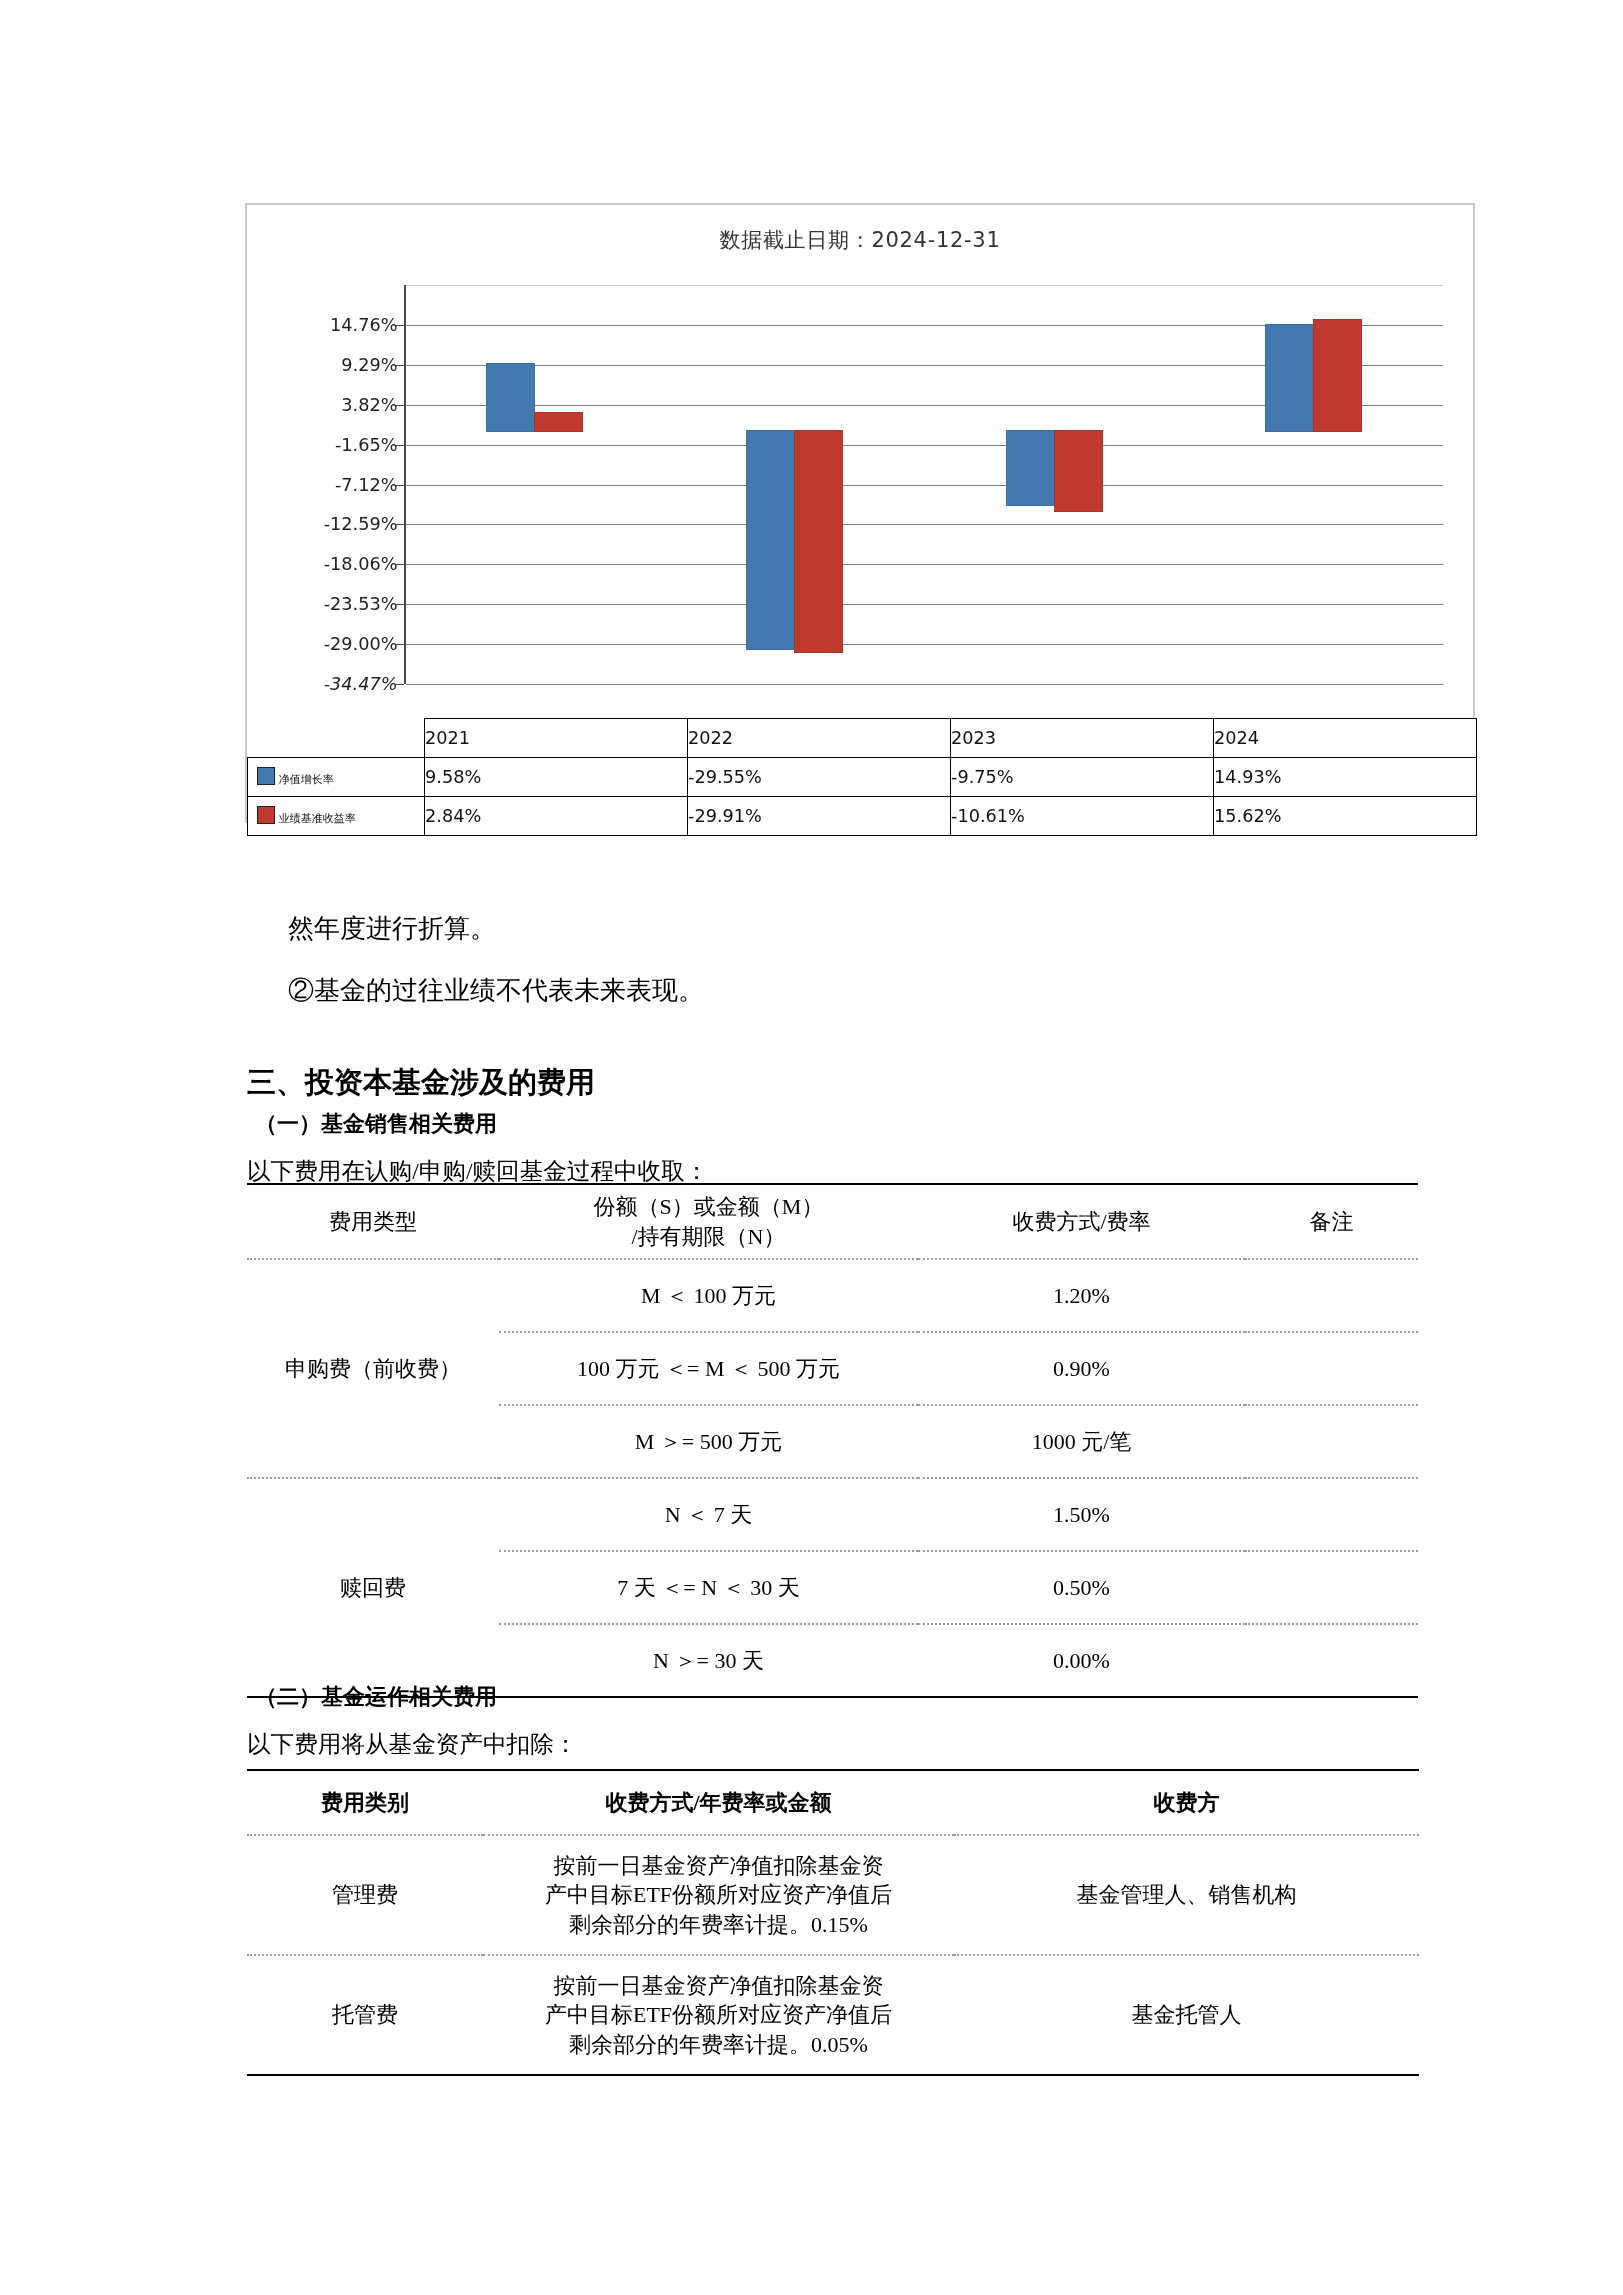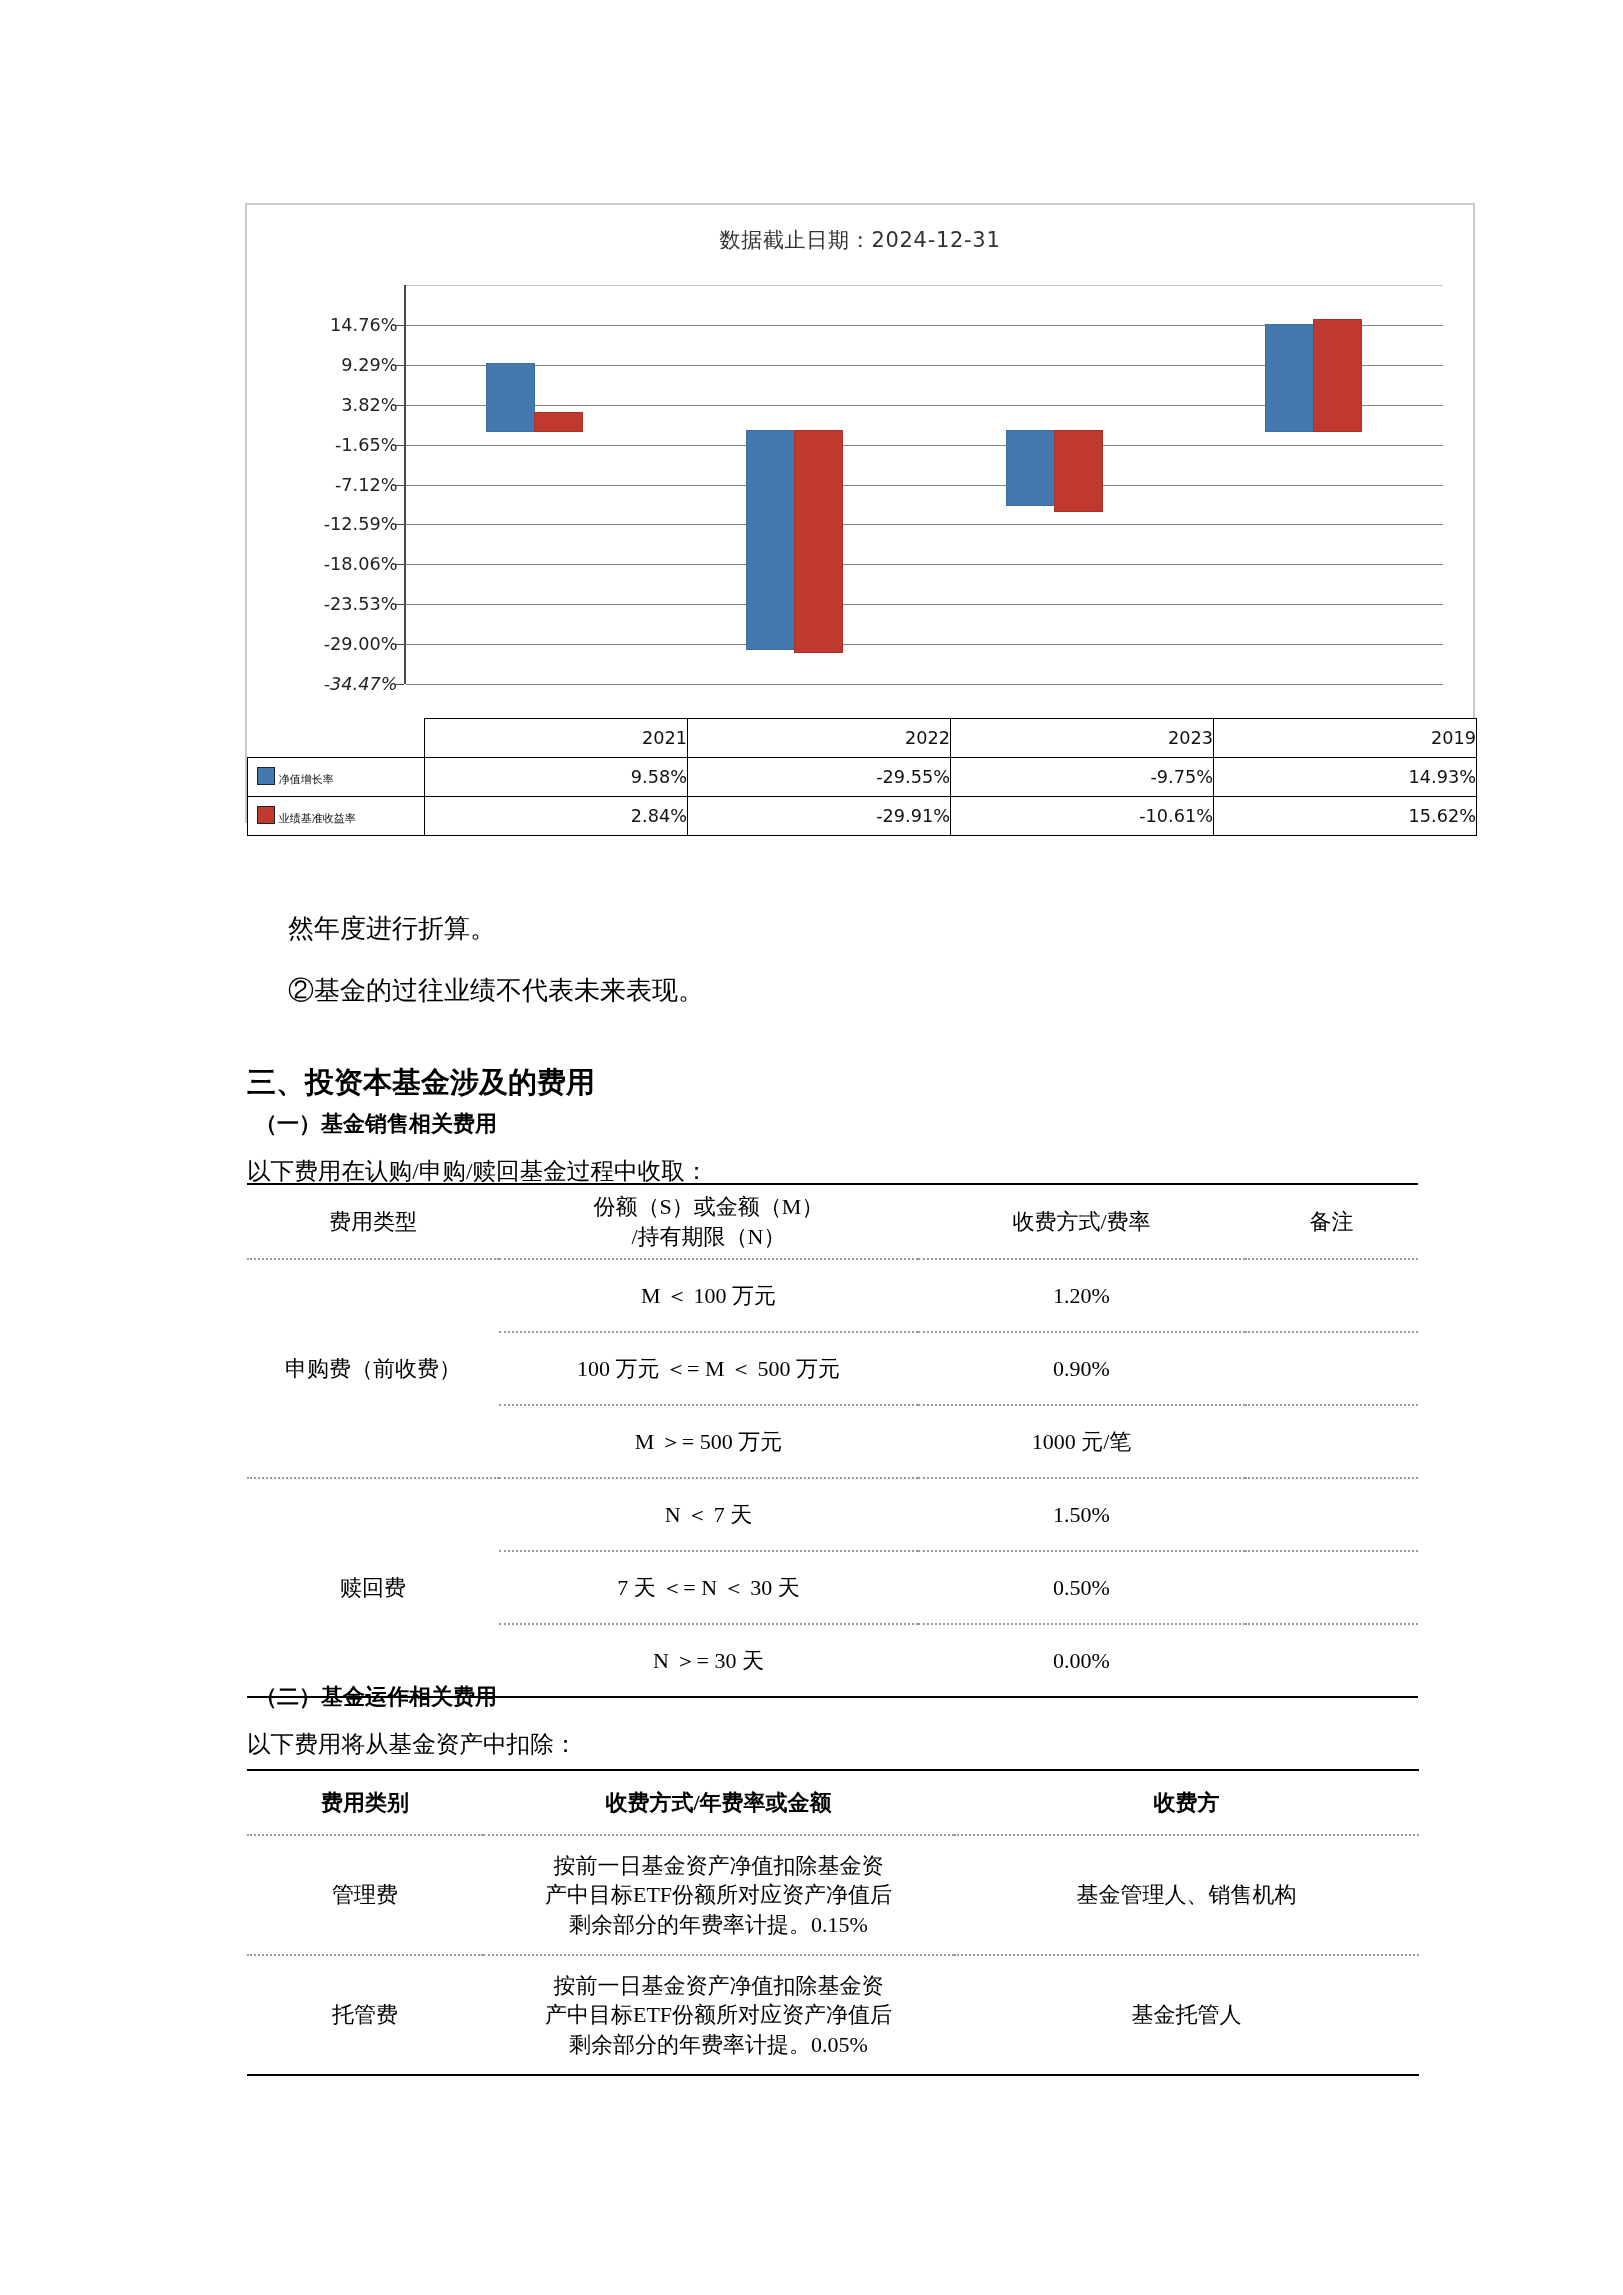--- a/index.html
+++ b/index.html
@@ -104,21 +104,21 @@
     left: 247px;
     top: 718px;
     width: 1229px;
     border-collapse: collapse;
     table-layout: fixed;
     background: #fff;
   }
   .chart-table td {
     border: 1.3px solid #000;
     height: 38px;
-    text-align: right;
+    text-align: left;
     vertical-align: middle;
     font-family: "DejaVu Sans", sans-serif;
     font-size: 17.7px;
     color: #111;
     padding: 0;
   }
   .chart-table td.legend-cell {
     text-align: left;
     padding-left: 9.2px;
     font-size: 11px;
@@ -297,21 +297,21 @@
         <col style="width:263px">
         <col style="width:263px">
         <col style="width:263px">
     </colgroup>
     <tbody id="chart-table-body">
         <tr>
           <td class="blank-cell"></td>
           <td>2021</td>
           <td>2022</td>
           <td>2023</td>
-          <td>2019</td>
+          <td>2024</td>
         </tr>
         <tr>
           <td class="legend-cell"><span class="swatch sw-blue"></span><span>净值增长率</span></td>
           <td>9.58%</td>
           <td>-29.55%</td>
           <td>-9.75%</td>
           <td>14.93%</td>
         </tr>
         <tr>
           <td class="legend-cell"><span class="swatch sw-red"></span><span>业绩基准收益率</span></td>

